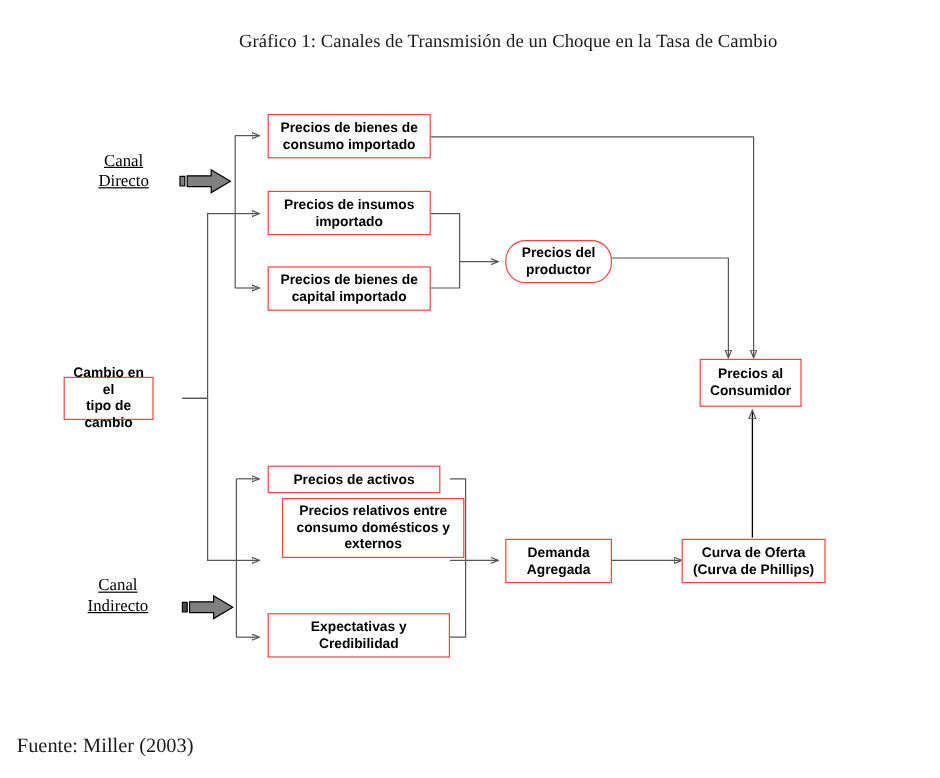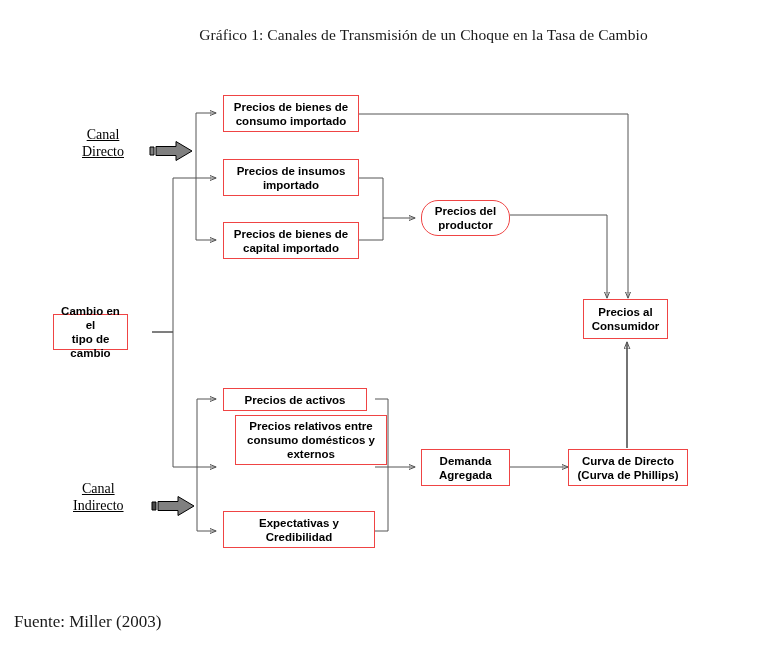--- a/index.html
+++ b/index.html
@@ -203,20 +203,20 @@
 
   <div class="node" style="left:421px;top:449px;width:89px;height:37px;">
     <div>
       <span>Demanda</span>
       <span>Agregada</span>
     </div>
   </div>
 
   <div class="node" style="left:568px;top:449px;width:120px;height:37px;">
     <div>
-      <span>Curva de Directo</span>
+      <span>Curva de Oferta</span>
       <span>(Curva de Phillips)</span>
     </div>
   </div>
 
   <div class="footer">Fuente: Miller (2003)</div>
 
 </div>
 
 </body></html>

